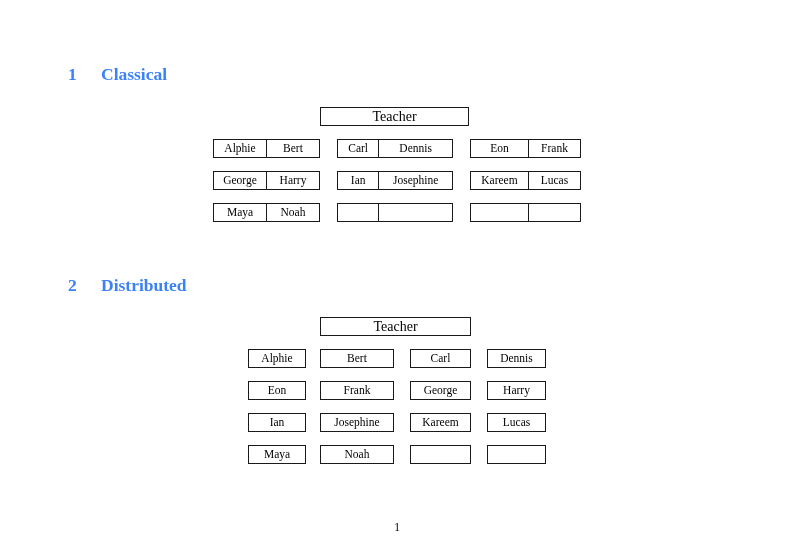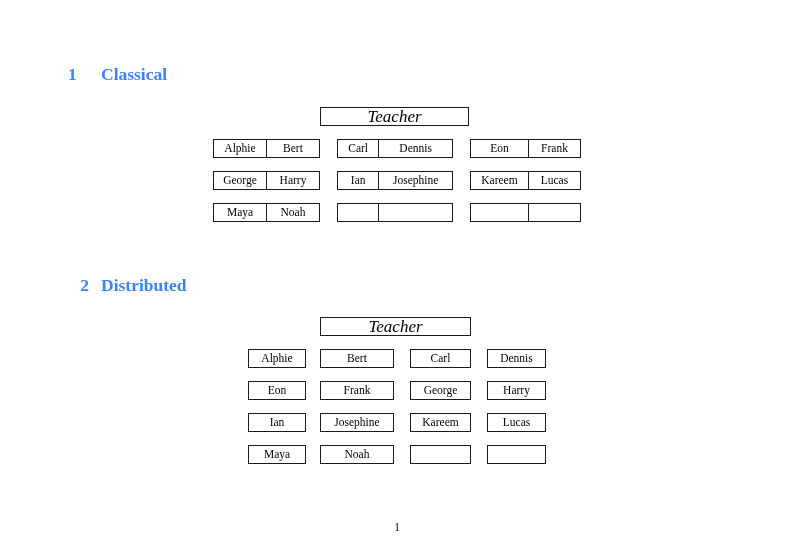--- a/index.html
+++ b/index.html
@@ -34,40 +34,39 @@
   }
   .section-heading .sec-num {
     display: inline-block;
     width: 33px;
   }
   .section-heading .sec-title {
     display: inline-block;
   }
 
   #heading-classical   { left: 68px; top: 64px; }
-  #heading-distributed { left: 68px; top: 275px; text-align: center; }
+  #heading-distributed { left: 68px; top: 275px; }
 
   
   .box {
     position: absolute;
     box-sizing: border-box;
     border: 1px solid #1a1a1a;
     background: #ffffff;
     height: 19px;
     line-height: 17px;
     font-size: 11.5px;
     text-align: center;
     white-space: nowrap;
     overflow: hidden;
   }
 
   
   .teacher-box {
-    font-size: 17px;
-    font-style: italic;
+    font-size: 14px;
   }
 
   
   .group {
     position: absolute;
     box-sizing: border-box;
     border: 1px solid #1a1a1a;
     background: #ffffff;
     height: 19px;
     display: flex;

